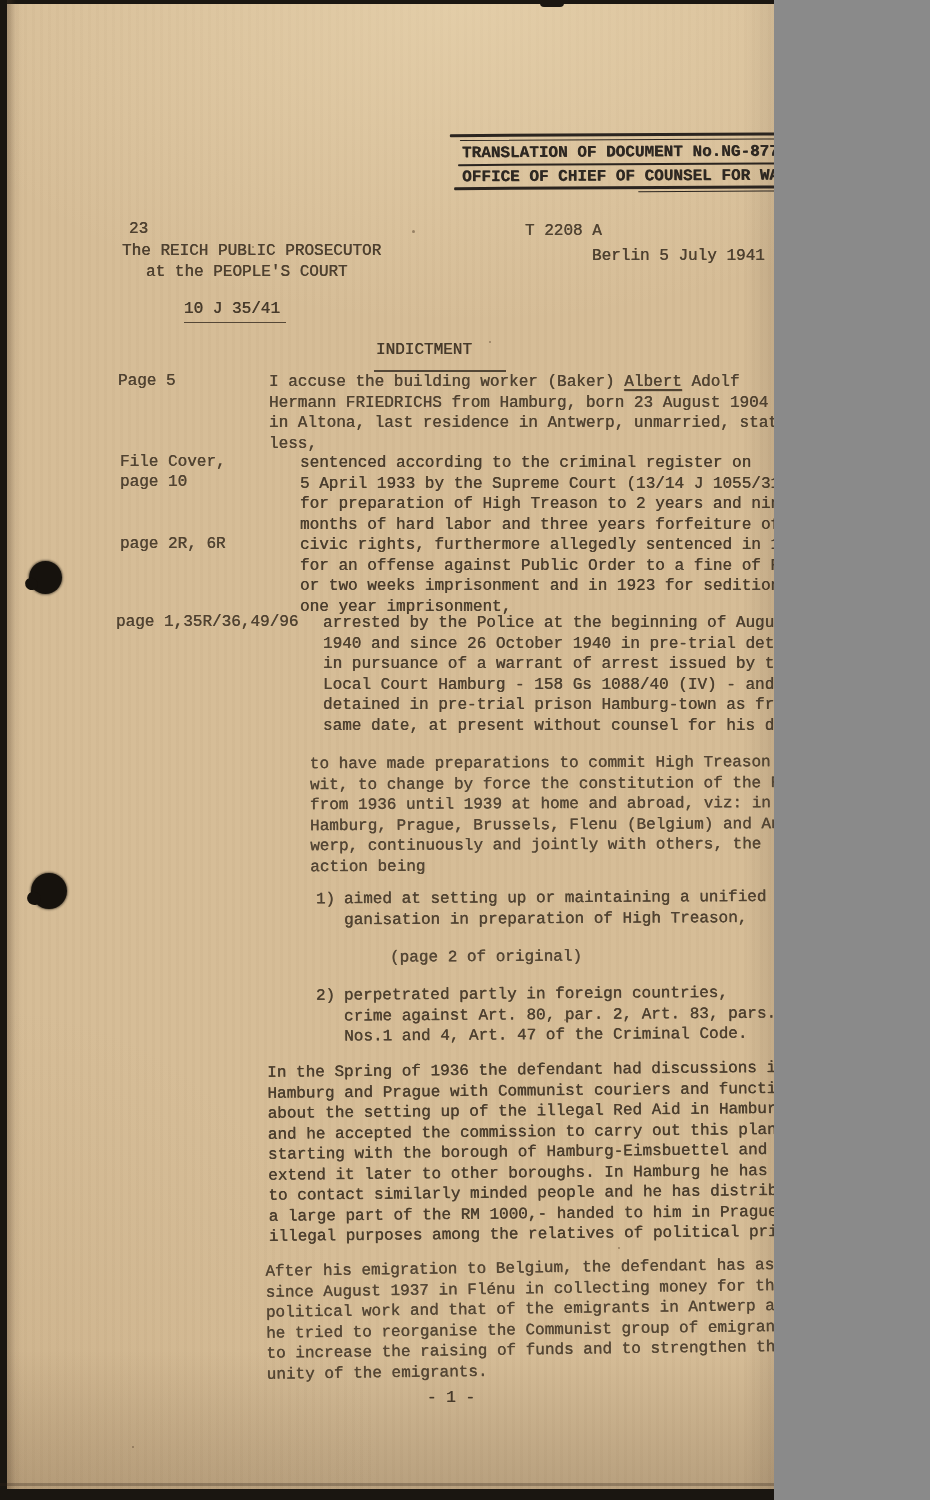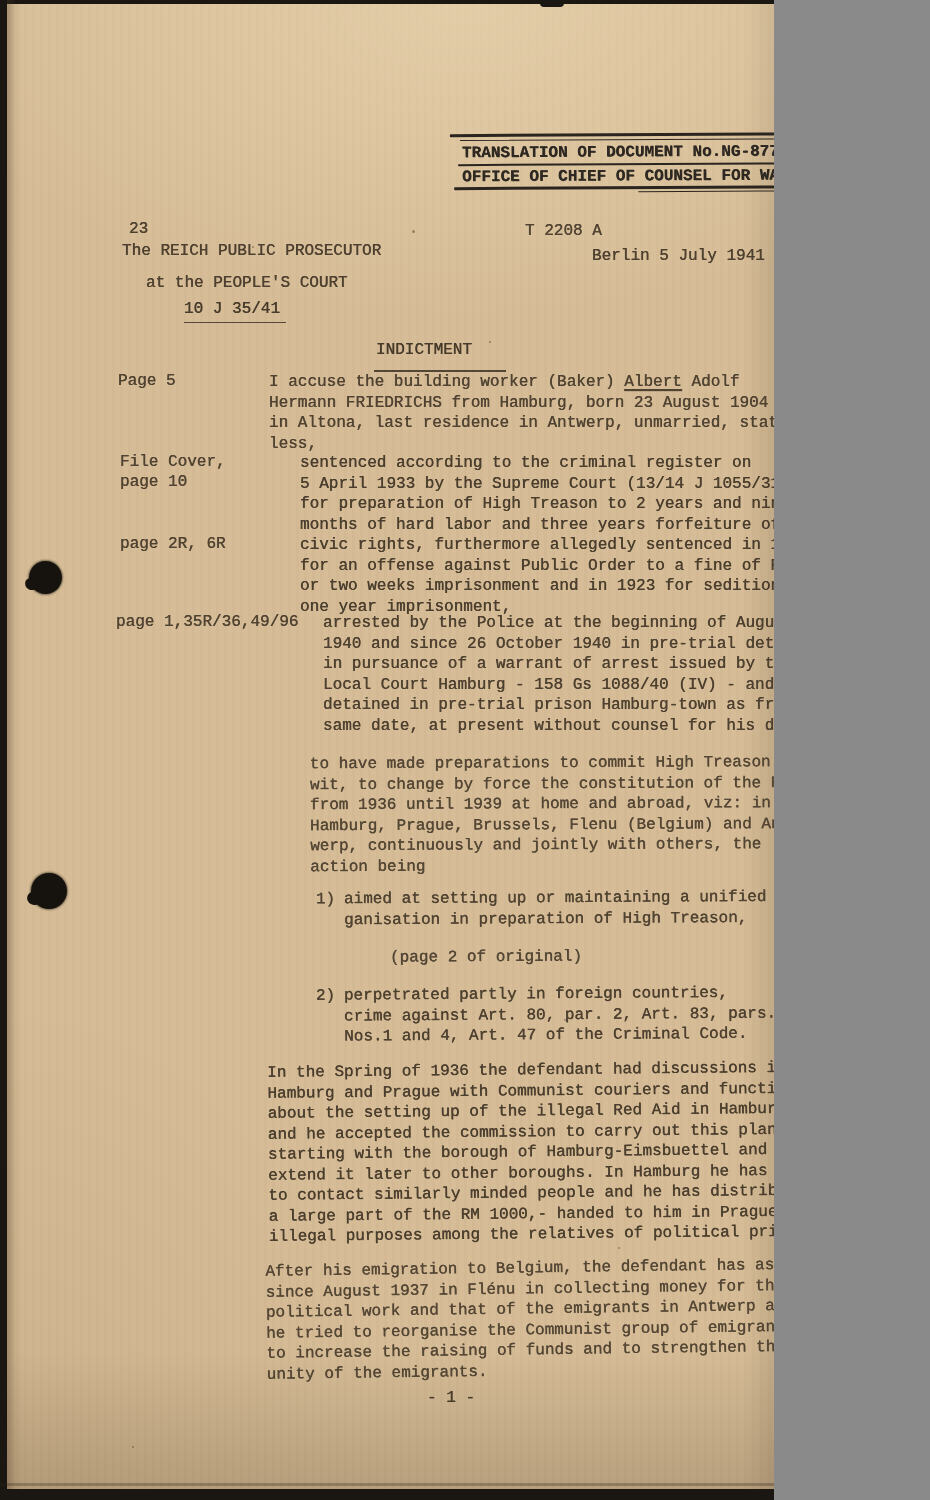--- a/index.html
+++ b/index.html
@@ -76,21 +76,21 @@
     <div class="rule" style="left:12px;top:6.5px;width:430px;height:1.6px;"></div>
     <div class="txt" style="left:14px;top:10px;">TRANSLATION OF DOCUMENT No.NG-877</div>
     <div class="rule" style="left:10px;top:31px;width:434px;height:1.8px;"></div>
     <div class="txt" style="left:14px;top:34px;">OFFICE OF CHIEF OF COUNSEL FOR WAR CRIMES</div>
     <div class="rule" style="left:6px;top:54px;width:438px;height:2.6px;"></div>
     <div class="rule" style="left:190px;top:59px;width:252px;height:1.2px;"></div>
   </div>
 
   <div class="tw o95" style="left:129px;top:219px;">23</div>
   <div class="tw o95" style="left:122px;top:241px;">The REICH PUBLIC PROSECUTOR</div>
-  <div class="tw o95" style="left:146px;top:273px;">at the PEOPLE'S COURT</div>
+  <div class="tw o95" style="left:146px;top:262px;">at the PEOPLE'S COURT</div>
   <div class="tw o93" style="left:484px;top:221px;margin-left:41px;">T 2208 A</div>
   <div class="tw o95" style="left:592px;top:246px;">Berlin 5 July 1941</div>
   <div class="tw" style="left:184px;top:299px;text-decoration:underline;"><span class="ub">10 J 35/41</span></div>
 
   <div class="tw" style="left:374px;top:340px;"><span class="title-u">INDICTMENT</span></div>
 
   <div class="tw o93" style="left:118px;top:371px;">Page 5</div>
   <div class="tw o93" style="left:120px;top:452px;">File Cover,</div>
   <div class="tw o93" style="left:120px;top:472px;">page 10</div>
   <div class="tw o93" style="left:120px;top:534px;">page 2R, 6R</div>

